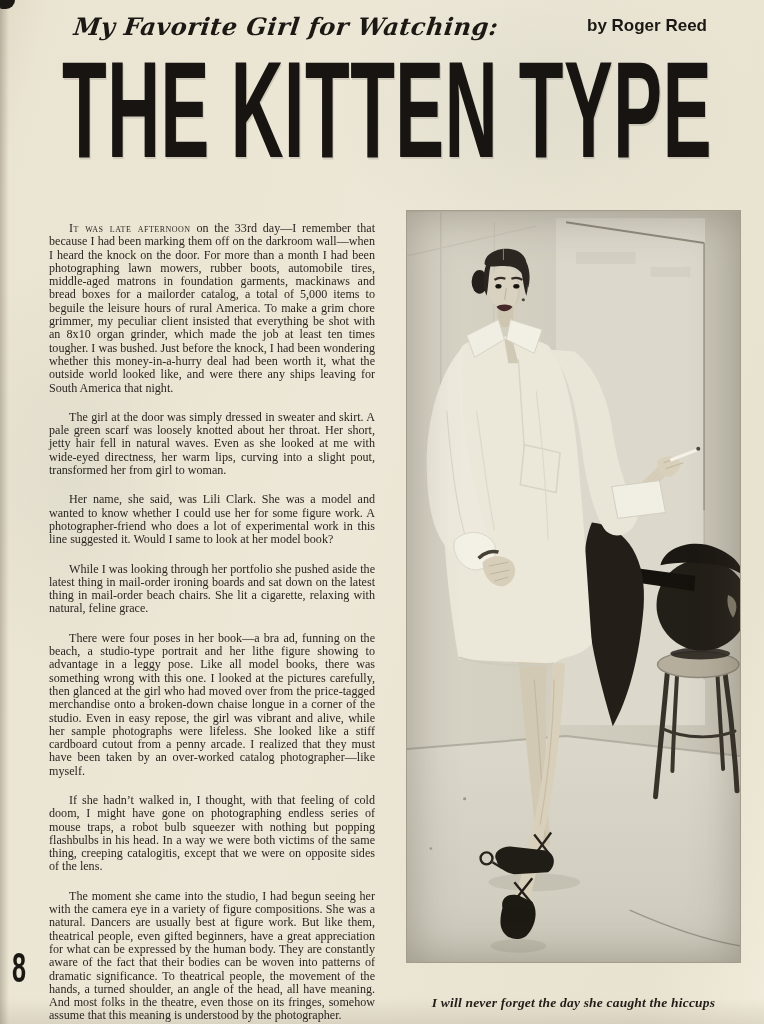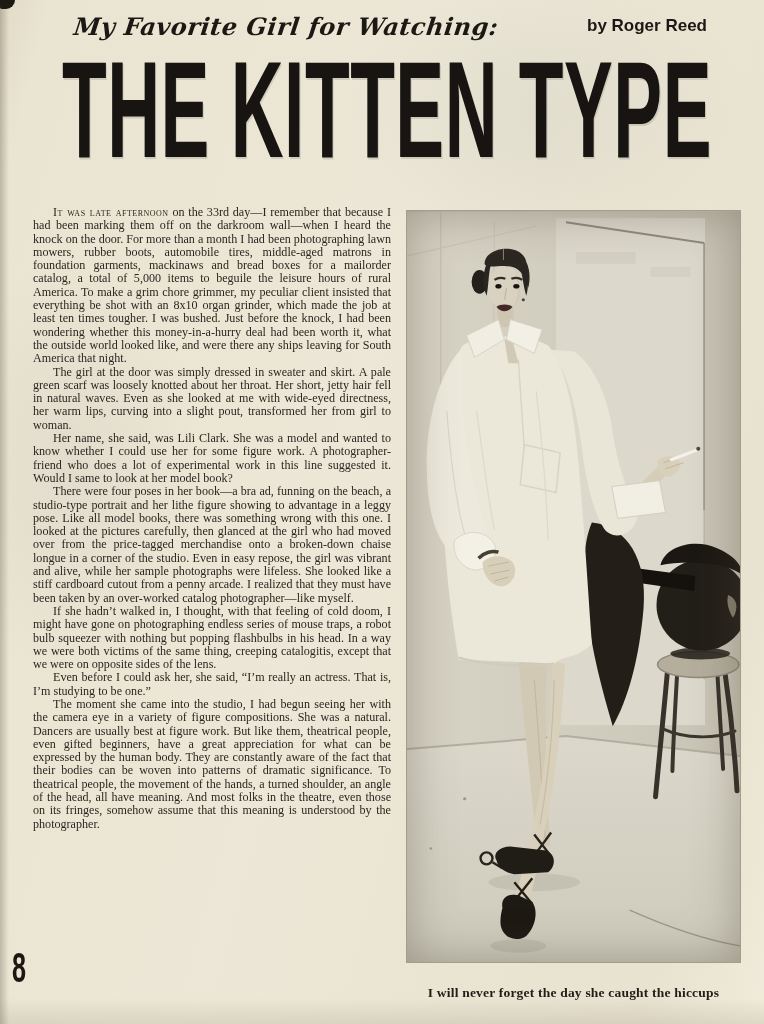--- a/index.html
+++ b/index.html
@@ -53,37 +53,37 @@
   .subtitle {
     position:absolute; left:0; top:177px; width:764px; text-align:center;
     font-family:"Liberation Sans", sans-serif; font-weight:bold;
     font-size:15.5px; color:#1d1a16; letter-spacing:.2px;
   }
 
   .column {
     position:absolute; left:33px; top:206px; width:358px;
     font-size:12.1px; line-height:13.3px; text-align:justify; color:#2b2621;
   }
-  .column p { margin:0; text-indent:20px; }
+  .column p { margin:16px; text-indent:20px; }
   .smallcaps { font-variant:small-caps; letter-spacing:.5px; }
   .italic { }
 
   .figure { position:absolute; left:406px; top:210px; width:335px; margin:0; }
   .photo {
     position:relative; width:335px; height:753px;
     border:1px solid #a39d8e; box-sizing:border-box; background:#cdc9bb;
   }
   .photo svg { display:block; width:100%; height:100%; }
   .photo-shade {
     position:absolute; inset:0; pointer-events:none;
     box-shadow:inset 0 0 48px rgba(80,74,58,.42);
   }
   .caption {
-    margin-top:22px; text-align:center;
-    font-weight:bold; font-size:13.5px;
+    margin-top:32px; text-align:center;
+    font-weight:bold; font-style:italic; font-size:13.5px;
     letter-spacing:.2px; color:#211d18;
   }
 
   .page-number {
     position:absolute; left:12px; top:944px;
     font-family:"Liberation Sans", sans-serif; font-weight:bold;
     font-size:42px; color:#1b1814;
     transform:scaleX(.6); transform-origin:left top;
   }
 </style>
@@ -99,23 +99,23 @@
   <div class="corner-mark"></div>
 
   <div class="kicker">My Favorite Girl for Watching:</div>
   <div class="byline">by Roger Reed</div>
   <h1 class="title">THE KITTEN TYPE</h1>
 
   <div class="column" id="article-body">
       <p><span class="smallcaps">It was late afternoon</span><span> on the 33rd day—I remember that because I had been marking them off on the darkroom wall—when I heard the knock on the door. For more than a month I had been photographing lawn mowers, rubber boots, automobile tires, middle-aged matrons in foundation garments, mackinaws and bread boxes for a mailorder catalog, a total of 5,000 items to beguile the leisure hours of rural America. To make a grim chore grimmer, my peculiar client insisted that everything be shot with an 8x10 organ grinder, which made the job at least ten times tougher. I was bushed. Just before the knock, I had been wondering whether this money-in-a-hurry deal had been worth it, what the outside world looked like, and were there any ships leaving for South America that night.</span></p>
       <p><span>The girl at the door was simply dressed in sweater and skirt. A pale green scarf was loosely knotted about her throat. Her short, jetty hair fell in natural waves. Even as she looked at me with wide-eyed directness, her warm lips, curving into a slight pout, transformed her from girl to woman.</span></p>
       <p><span>Her name, she said, was Lili Clark. She was a model and wanted to know whether I could use her for some figure work. A photographer-friend who does a lot of experimental work in this line suggested it. Would I same to look at her model book?</span></p>
+      <p><span>While I was looking through her portfolio she pushed aside the latest thing in mail-order ironing boards and sat down on the latest thing in mail-order beach chairs. She lit a cigarette, relaxing with natural, feline grace.</span></p>
       <p><span>There were four poses in her book—a bra ad, funning on the beach, a studio-type portrait and her lithe figure showing to advantage in a leggy pose. Like all model books, there was something wrong with this one. I looked at the pictures carefully, then glanced at the girl who had moved over from the price-tagged merchandise onto a broken-down chaise longue in a corner of the studio. Even in easy repose, the girl was vibrant and alive, while her sample photographs were lifeless. She looked like a stiff cardboard cutout from a penny arcade. I realized that they must have been taken by an over-worked catalog photographer—</span><span class="italic">like myself</span><span>.</span></p>
       <p><span>If she hadn’t walked in, I thought, with that feeling of cold doom, I might have gone on photographing endless series of mouse traps, a robot bulb squeezer with nothing but popping flashbulbs in his head. In a way we were both victims of the same thing, creeping catalogitis, except that we were on opposite sides of the lens.</span></p>
-      <p><span>Even before I could ask her, she said, “I’m really an actress. That is, I’m studying to be one.”</span></p>
       <p><span>The moment she came into the studio, I had begun seeing her with the camera eye in a variety of figure compositions. She was a natural. Dancers are usually best at figure work. But like them, theatrical people, even gifted beginners, have a great appreciation for what can be expressed by the human body. They are constantly aware of the fact that their bodies can be woven into patterns of dramatic significance. To theatrical people, the movement of the hands, a turned shoulder, an angle of the head, all have meaning. And most folks in the theatre, even those on its fringes, somehow assume that this meaning is understood by the photographer.</span></p>
     </div>
 
   <figure class="figure">
     <div class="photo" role="img" aria-label="Black-and-white photo of model Lili Clark standing bare-legged in an oversized white shirt and ballet flats, holding a cigarette, with a bentwood chair and camera gear behind her">
       <svg viewBox="0 0 335 753">
         <defs>
           <linearGradient id="wallg" x1="0" y1="0" x2="1" y2="0">
             <stop offset="0" stop-color="#d7d3c5"></stop>
             <stop offset="0.55" stop-color="#d0ccbe"></stop>

